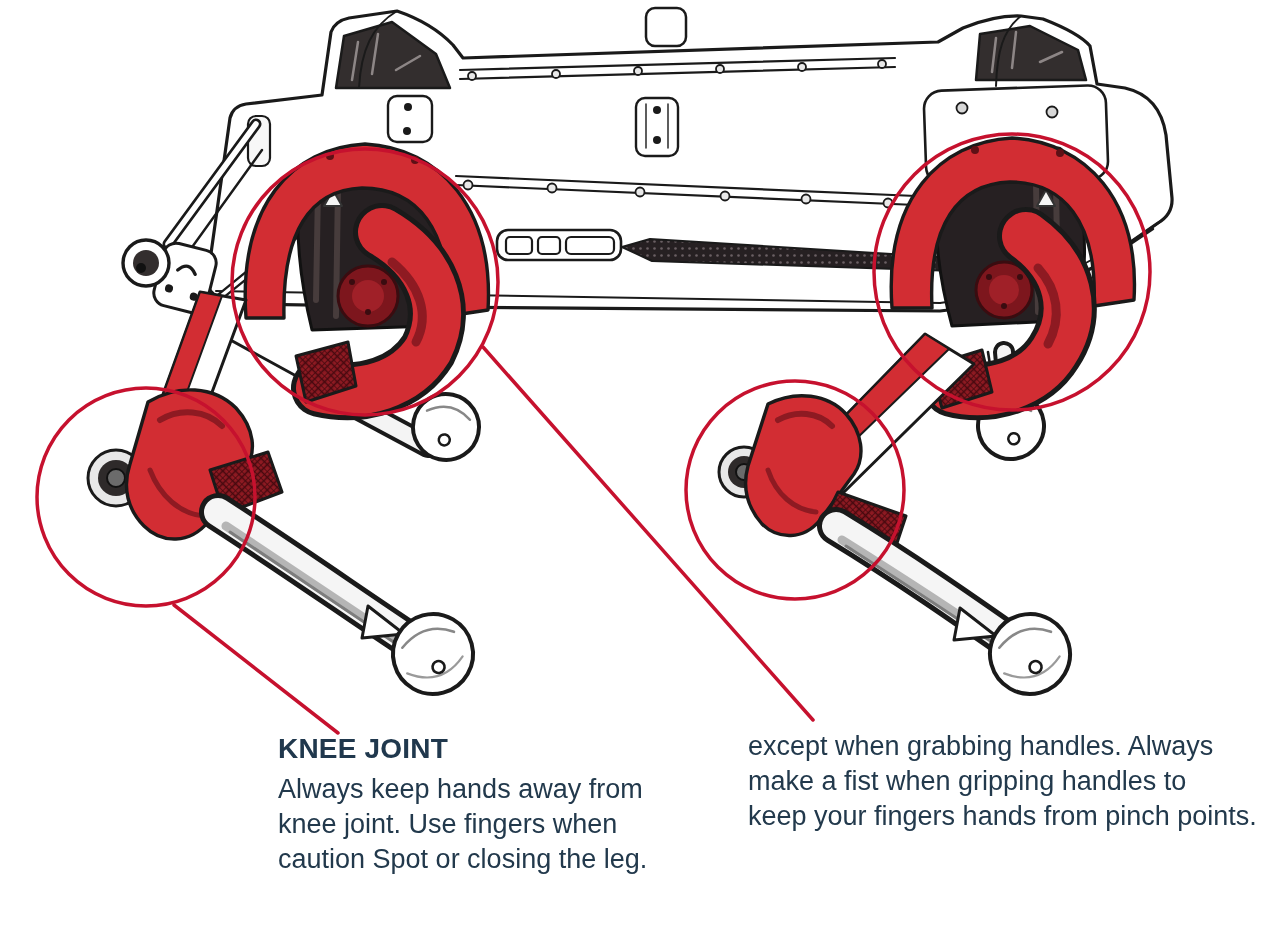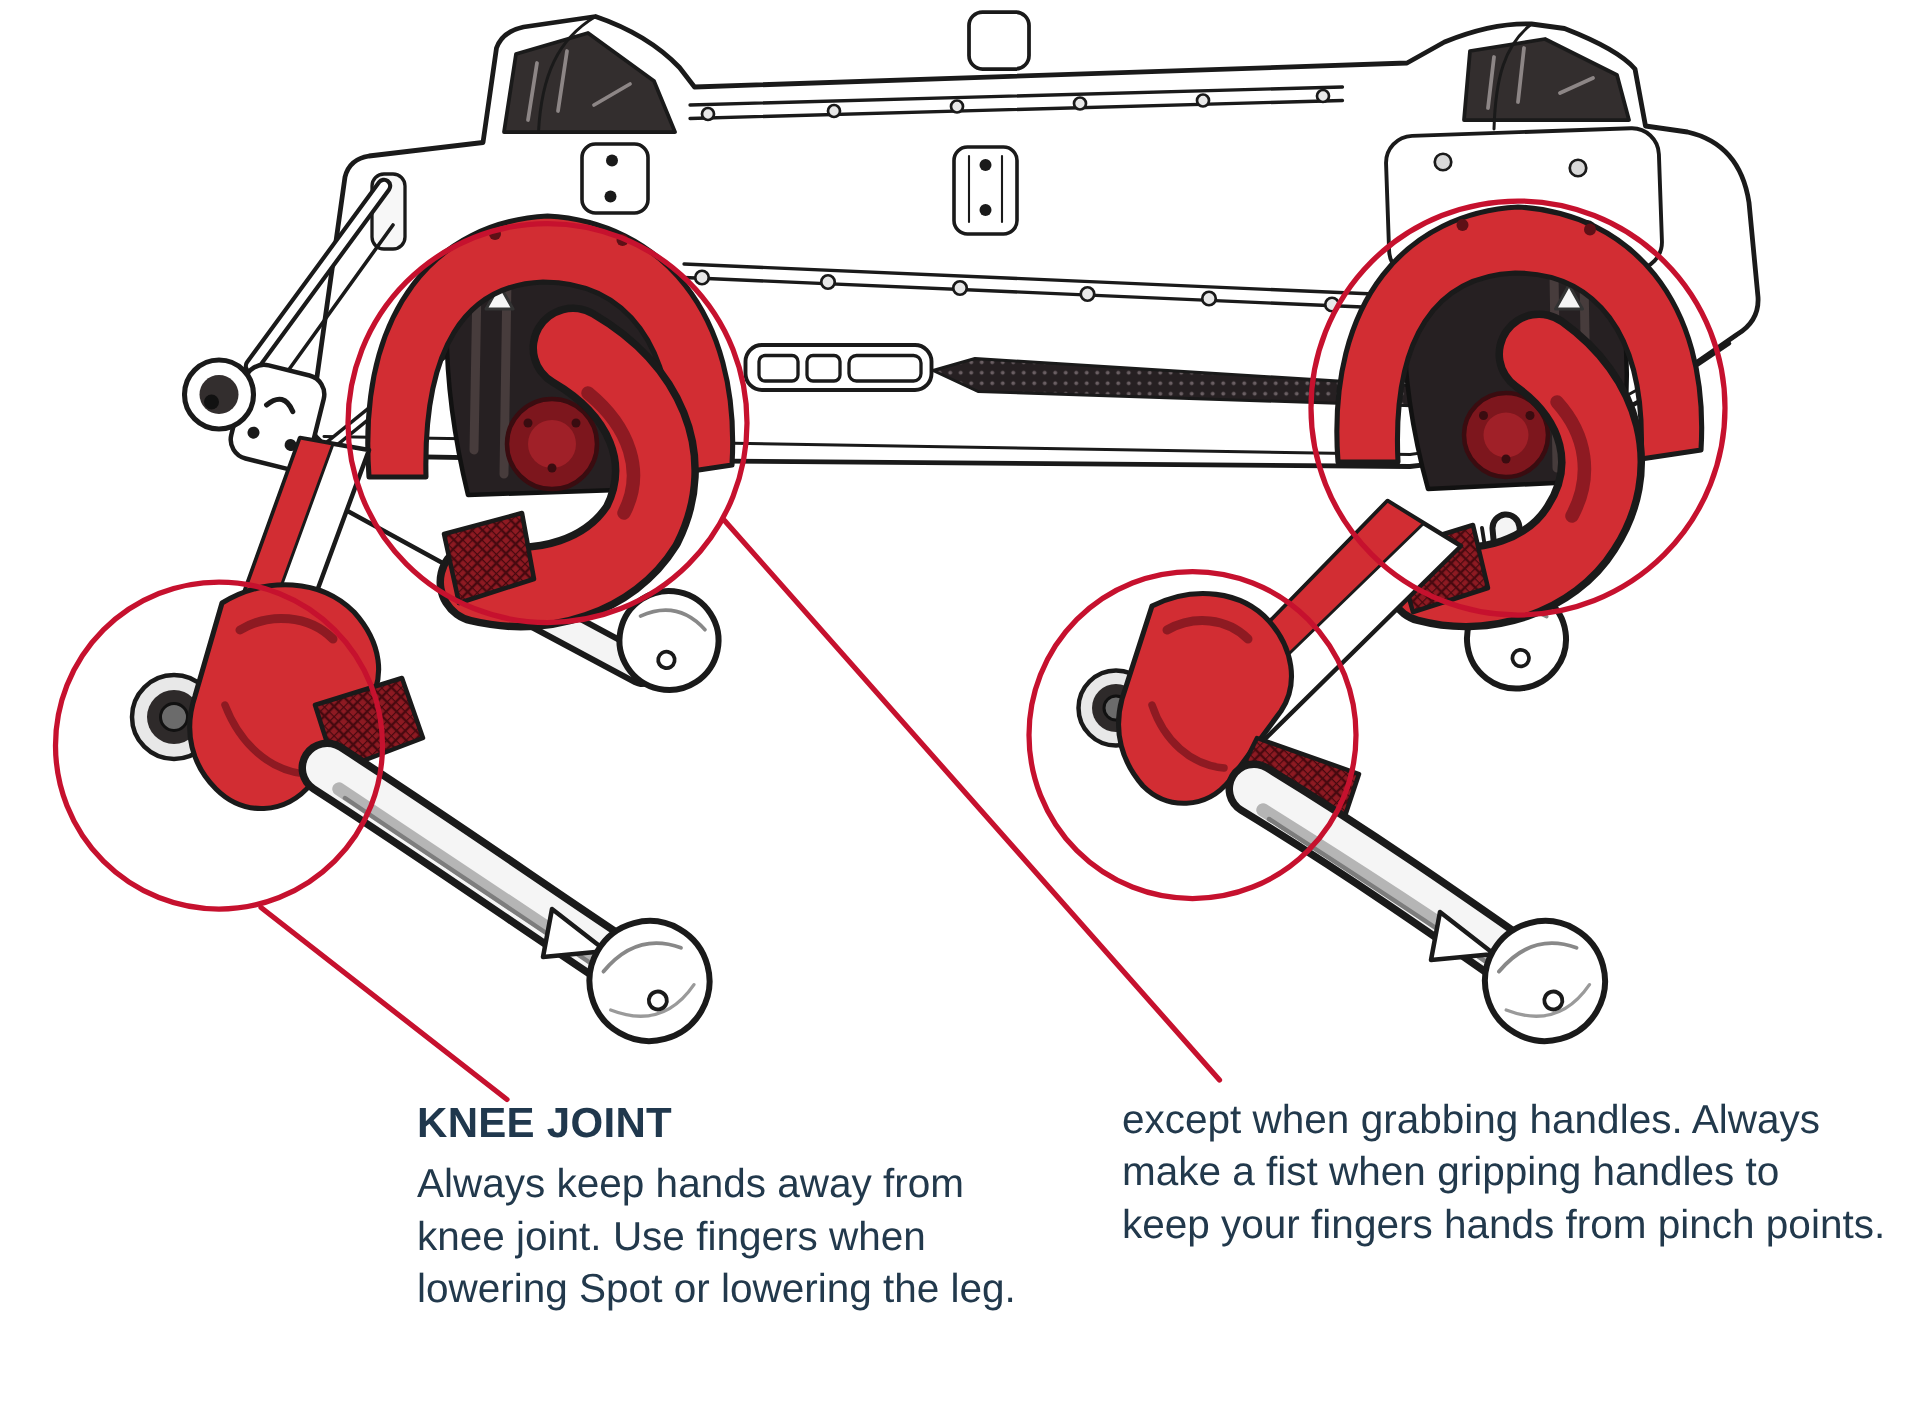--- a/index.html
+++ b/index.html
@@ -256,21 +256,21 @@
           <line x1="174" y1="605" x2="338" y2="733" stroke="#c6112e" stroke-width="3.5"></line>
           <line x1="483" y1="347" x2="813" y2="720" stroke="#c6112e" stroke-width="3.5"></line>
         </g>
   </g>
 </svg>
 
 <div class="callout" style="left:278px;top:733px;">
   <div class="heading">KNEE JOINT</div>
   <div class="line">Always keep hands away from</div>
   <div class="line">knee joint. Use fingers when</div>
-  <div class="line">lowering Spot or lowering the leg.</div>
+  <div class="line">caution Spot or closing the leg.</div>
 </div>
 
 <div class="callout" style="left:748px;top:729px;">
   <div class="line">except when grabbing handles. Always</div>
   <div class="line">make a fist when gripping handles to</div>
   <div class="line">keep your fingers hands from pinch points.</div>
 </div>
 
 </div>
 

